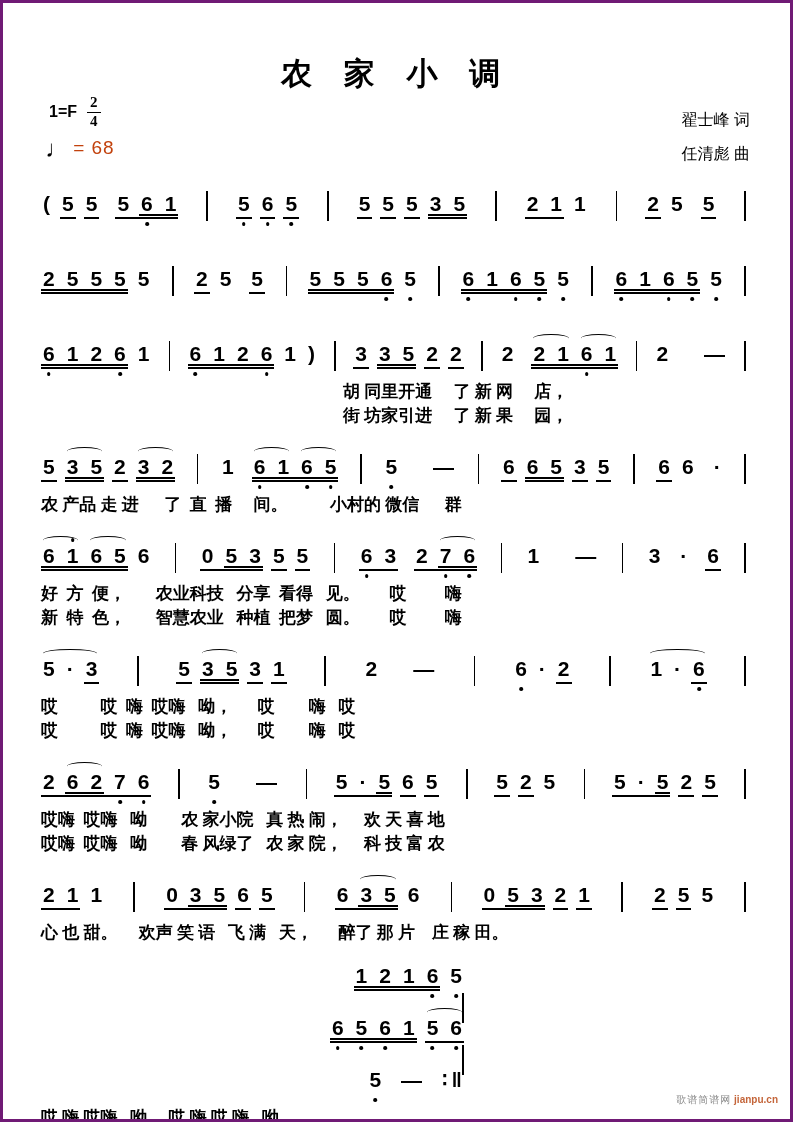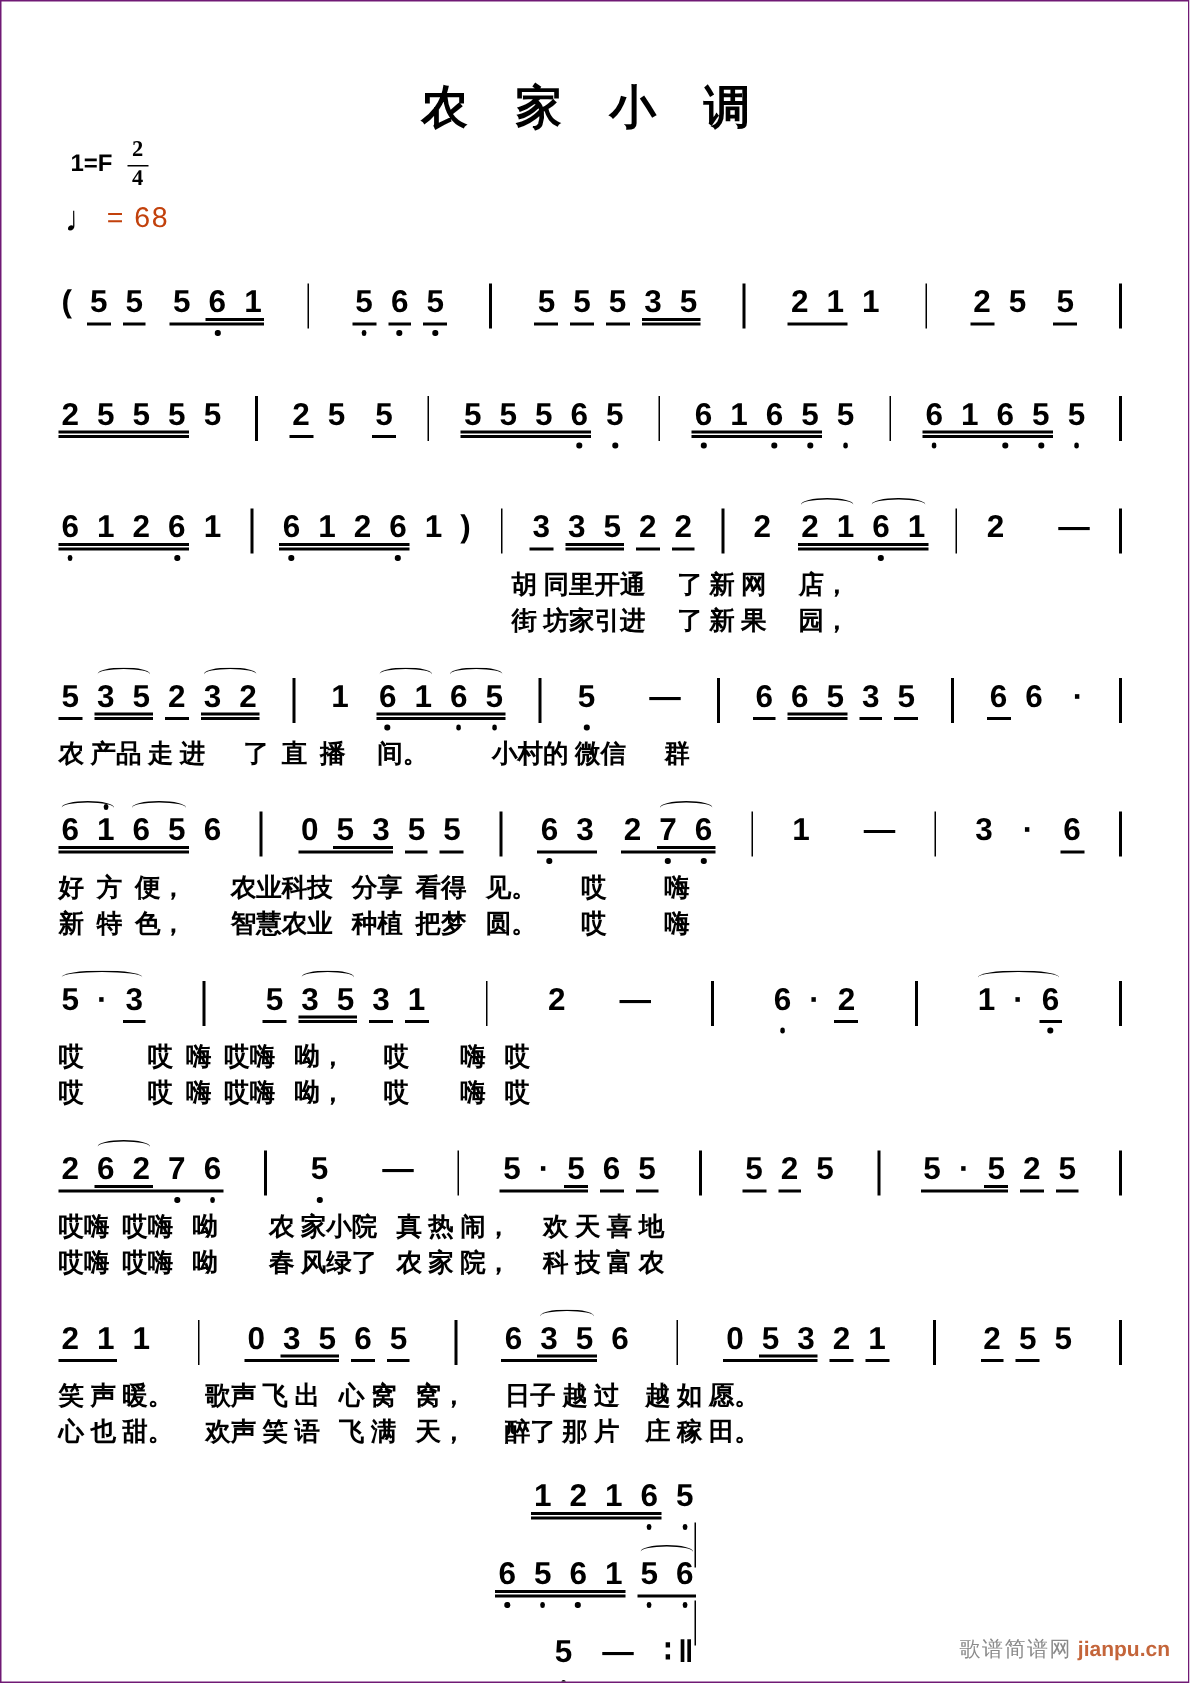--- a/index.html
+++ b/index.html
@@ -1,19 +1,19 @@
 <!DOCTYPE html>
 <html><head>
 <meta charset="utf-8">
 <style>
   html,body{margin:0;padding:0;background:#fff;}
   .sheet{
     position:relative;width:793px;height:1122px;background:#ffffff;
     font-family:"Liberation Sans",sans-serif;color:#000;overflow:hidden;
-    border:1px solid #701a75;box-sizing:border-box;
+    border:3px solid #701a75;box-sizing:border-box;
   }
   .title{
     position:absolute;top:50px;left:0;right:0;text-align:center;
     font-family:"Liberation Serif",serif;font-size:31px;font-weight:bold;
     letter-spacing:12px;margin:0;
   }
   .keyline{position:absolute;left:46px;top:92px;font-size:16px;font-weight:bold;display:flex;align-items:center;gap:10px;}
   .frac{display:inline-flex;flex-direction:column;align-items:center;font-family:"Liberation Serif",serif;font-weight:bold;font-size:15px;line-height:1.05;}
   .frac .ft{border-bottom:1.6px solid #000;padding:0 3px 1px 3px;}
   .frac .fb{padding-top:1px;}
@@ -40,21 +40,21 @@
     content:"";position:absolute;left:50%;bottom:-11px;transform:translateX(-50%);
     width:3.6px;height:3.6px;border-radius:50%;background:#000;
   }
   .n.hi::before{
     content:"";position:absolute;left:50%;top:-6px;transform:translateX(-50%);
     width:3.6px;height:3.6px;border-radius:50%;background:#000;
   }
   .lyric{white-space:pre;font-size:17px;font-weight:bold;line-height:24px;font-family:"Liberation Serif",serif;}
   .sys3 .lyric{padding-left:302px;}
   .sys9 .notes{width:60%;flex-direction:column;}
-  .watermark{position:absolute;right:12px;bottom:12px;font-size:14px;}
+  .watermark{position:absolute;right:12px;bottom:12px;font-size:10px;}
   .wm-site{color:#8a8a8a;letter-spacing:1px;}
   .wm-url{color:#c4653a;font-weight:bold;}
 </style>
 </head>
 <body>
 
 <div class="sheet">
   <h1 class="title">农 家 小 调</h1>
 
   <div class="keyline">
@@ -63,20 +63,24 @@
       <span class="ft">2</span>
       <span class="fb">4</span>
     </span>
   </div>
 
   <div class="tempo">
     <span class="tnote">♩</span>
     <span class="tval">= 68</span>
   </div>
 
+  <div class="credits">
+    <div>翟士峰  词</div>
+    <div>任清彪  曲</div>
+  </div>
 
   <div id="score">
       <div class="system sys1 no-lyrics">
         <div class="notes">
           <span class="measure"><span class="n">(</span><span class="sp"></span><span class="g"><span class="n">5</span></span><span class="sp"></span><span class="g"><span class="n">5</span></span><span class="sp"></span><span class="sp"></span><span class="g"><span class="n">5</span><span class="sp"></span><span class="g"><span class="n lo">6</span><span class="sp"></span><span class="n">1</span></span></span></span>
           <span class="bar"></span>
           <span class="measure"><span class="g"><span class="n lo">5</span></span><span class="sp"></span><span class="g"><span class="n lo">6</span></span><span class="sp"></span><span class="g"><span class="n lo">5</span></span></span>
           <span class="bar"></span>
           <span class="measure"><span class="g"><span class="n">5</span></span><span class="sp"></span><span class="g"><span class="n">5</span></span><span class="sp"></span><span class="g"><span class="n">5</span></span><span class="sp"></span><span class="g"><span class="g"><span class="n">3</span><span class="sp"></span><span class="n">5</span></span></span></span>
           <span class="bar"></span>
@@ -185,21 +189,20 @@
           <span class="bar"></span>
           <span class="measure"><span class="g"><span class="n">0</span><span class="sp"></span><span class="g"><span class="n">3</span><span class="sp"></span><span class="n">5</span></span></span><span class="sp"></span><span class="g"><span class="n">6</span></span><span class="sp"></span><span class="g"><span class="n">5</span></span></span>
           <span class="bar"></span>
           <span class="measure"><span class="g"><span class="n">6</span><span class="sp"></span><span class="slur"><span class="g"><span class="n">3</span><span class="sp"></span><span class="n">5</span></span></span></span><span class="sp"></span><span class="n">6</span></span>
           <span class="bar"></span>
           <span class="measure"><span class="g"><span class="n">0</span><span class="sp"></span><span class="g"><span class="n">5</span><span class="sp"></span><span class="n">3</span></span></span><span class="sp"></span><span class="g"><span class="n">2</span></span><span class="sp"></span><span class="g"><span class="n">1</span></span></span>
           <span class="bar"></span>
           <span class="measure"><span class="g"><span class="n">2</span></span><span class="sp"></span><span class="g"><span class="n">5</span></span><span class="sp"></span><span class="n">5</span></span>
           <span class="bar"></span>
         </div>
-        <div class="lyric">笑 声 暖。     歌声 飞 出   心 窝   窝，      日子 越 过    越 如 愿。</div>
         <div class="lyric">心 也 甜。     欢声 笑 语   飞 满   天，      醉了 那 片    庄 稼 田。</div>
       </div>
       <div class="system sys9">
         <div class="notes">
           <span class="measure"><span class="g"><span class="g"><span class="n">1</span><span class="sp"></span><span class="n">2</span><span class="sp"></span><span class="n">1</span><span class="sp"></span><span class="n lo">6</span></span></span><span class="sp"></span><span class="n lo">5</span></span>
           <span class="bar"></span>
           <span class="measure"><span class="g"><span class="g"><span class="n lo">6</span><span class="sp"></span><span class="n lo">5</span><span class="sp"></span><span class="n lo">6</span><span class="sp"></span><span class="n">1</span></span></span><span class="sp"></span><span class="slur"><span class="g"><span class="n lo">5</span><span class="sp"></span><span class="n lo">6</span></span></span></span>
           <span class="bar"></span>
           <span class="measure"><span class="n lo">5</span><span class="sp"></span><span class="sp"></span><span class="n">—</span><span class="sp"></span><span class="sp"></span><span class="n">∶</span><span class="n">‖</span></span>
         </div>

